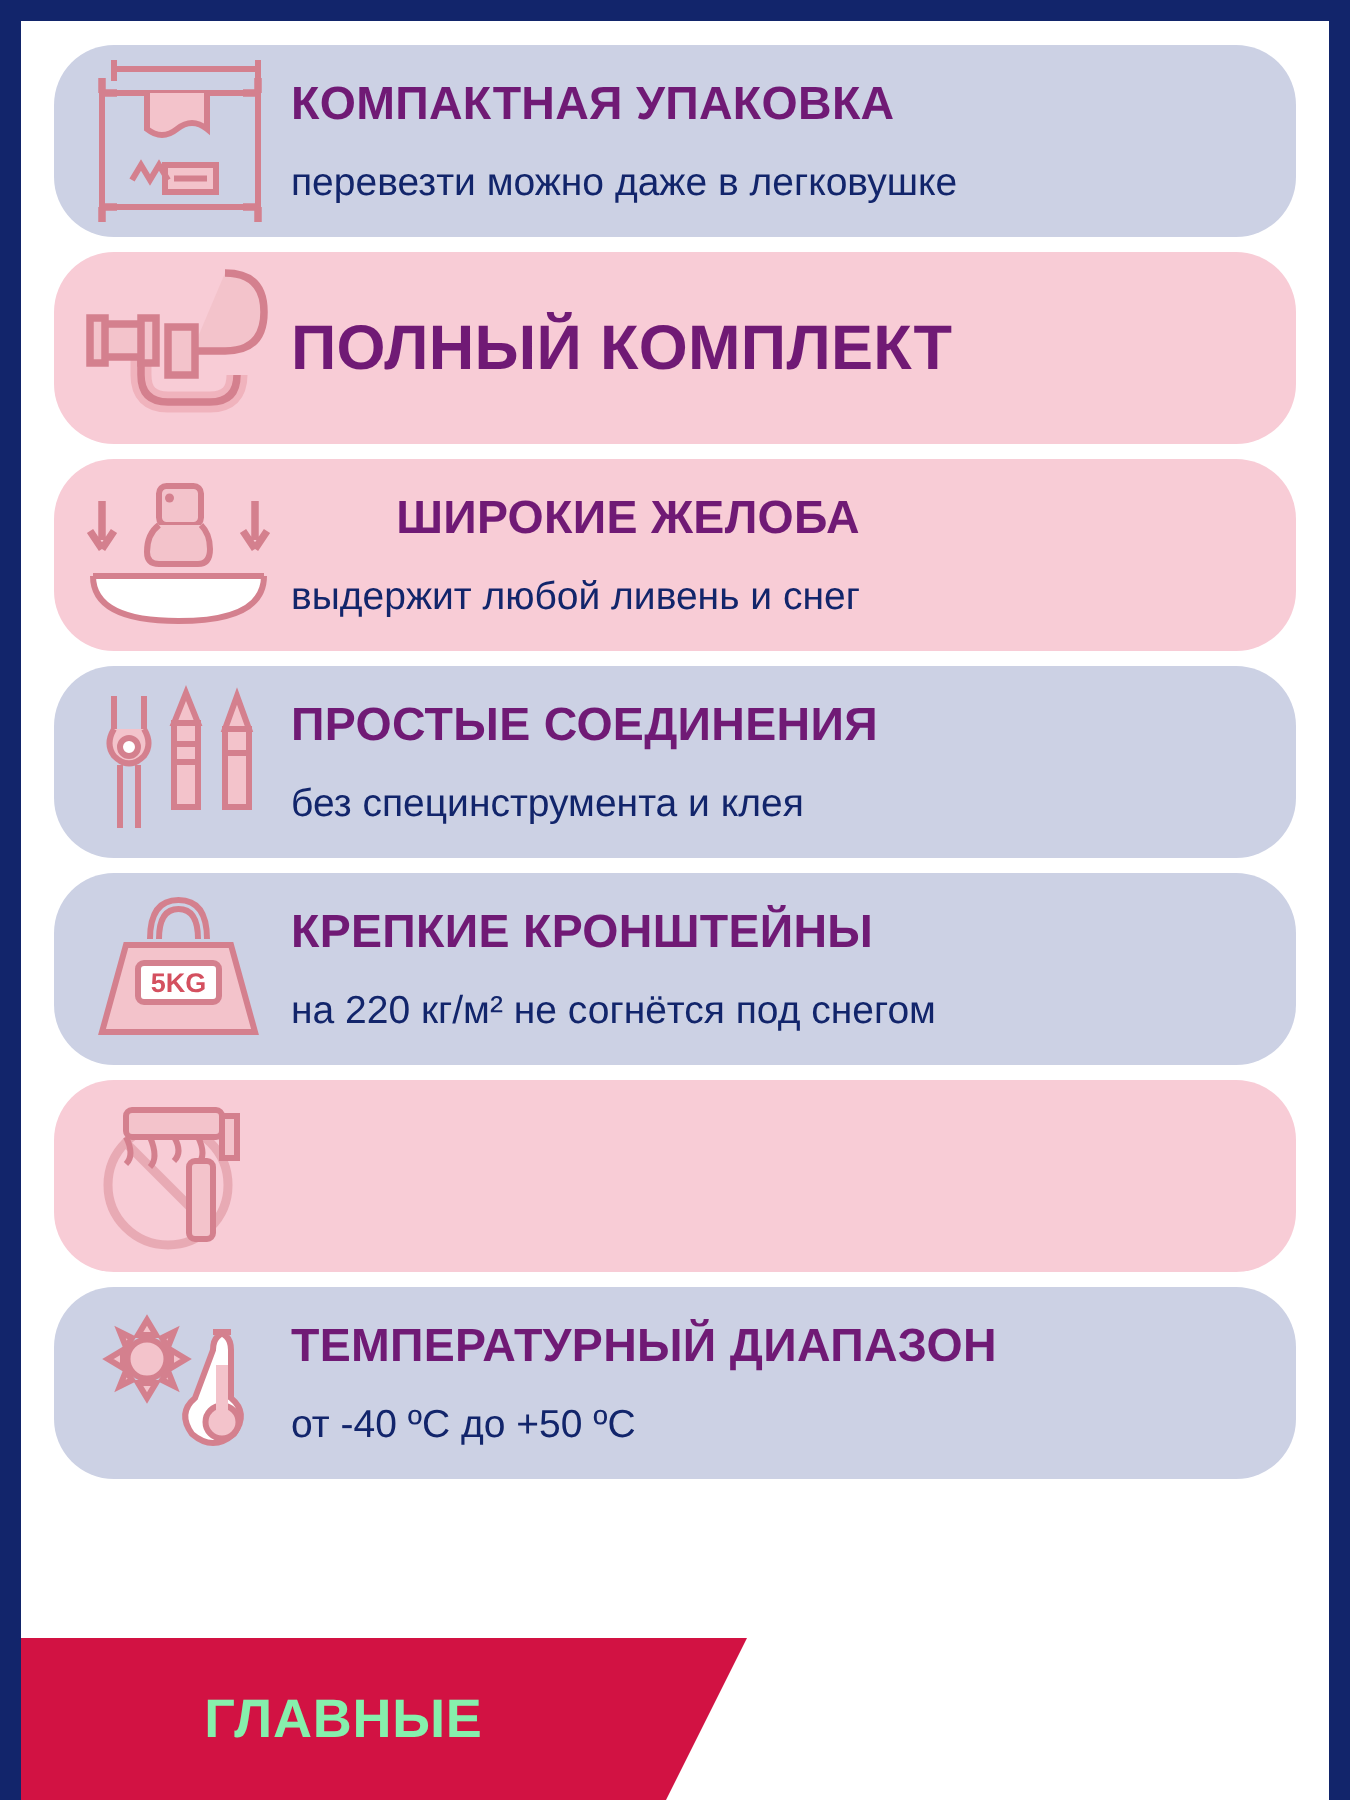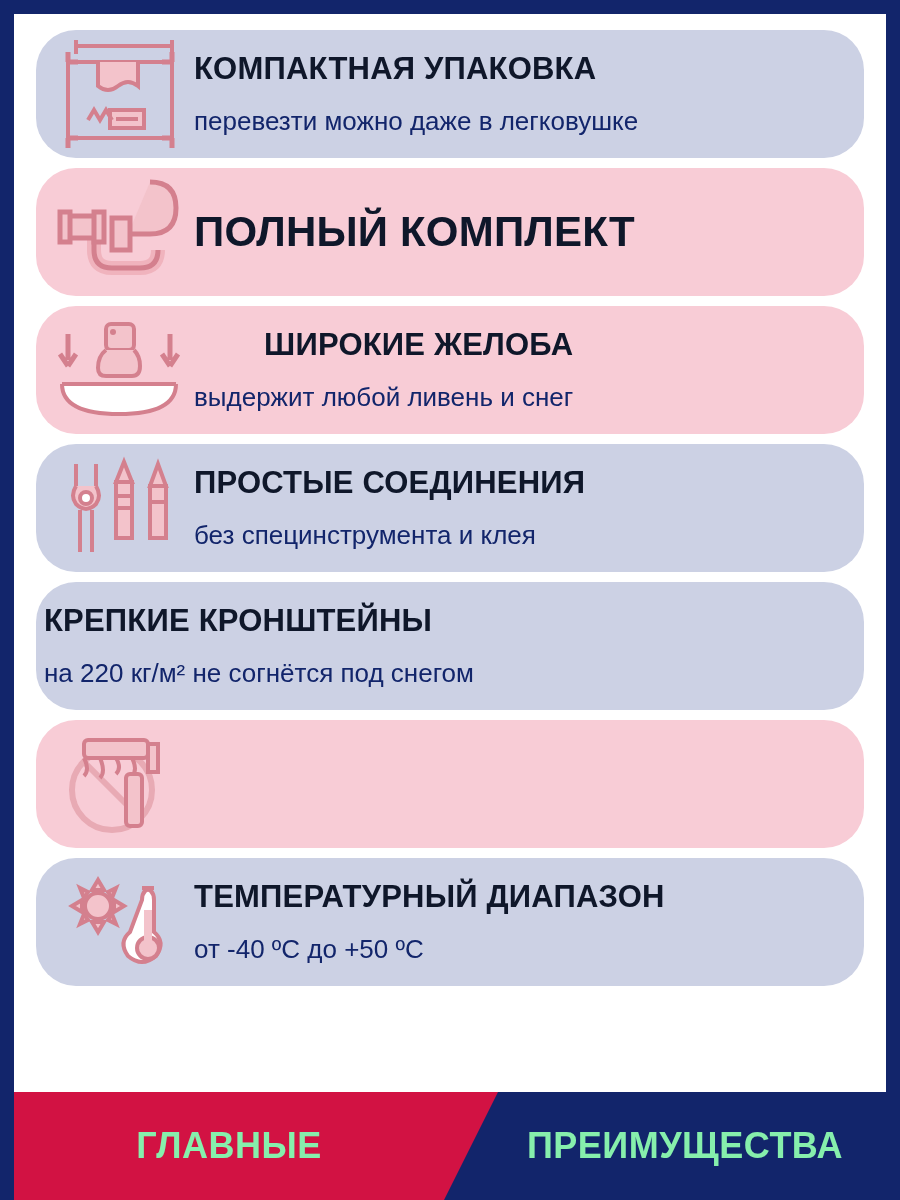--- a/index.html
+++ b/index.html
@@ -53,21 +53,21 @@
     justify-content: center;
   }
   .icon-wrap svg { display: block; }
 
   .texts {
     display: flex;
     flex-direction: column;
     justify-content: center;
   }
   .title {
-    color: #0f172a;
+    color: #701a75;
     font-weight: bold;
     font-size: 31px;
     line-height: 1.06;
     letter-spacing: 0.2px;
     text-transform: uppercase;
   }
   .title.big {
     font-size: 42px;
   }
   .subtitle {
@@ -213,20 +213,31 @@
           </g>
         </svg>
       </div>
       <div class="texts">
         <div class="title">ПРОСТЫЕ СОЕДИНЕНИЯ</div>
         <div class="subtitle">без специнструмента и клея</div>
       </div>
     </div>
 
     <div class="feature blue">
+      <div class="icon-wrap">
+        <svg width="130" height="112" viewBox="0 0 130 112">
+          <g fill="none" stroke="#d4808e" stroke-width="4">
+            <path d="M46 36 q0 -26 19 -26 q19 0 19 26"></path>
+            <path d="M52 36 q0 -20 13 -20 q13 0 13 20"></path>
+            <path d="M30 40 L100 40 L116 98 L14 98 Z" fill="#f3c3cb"></path>
+            <rect x="38" y="52" width="54" height="26" rx="4" fill="#ffffff"></rect>
+            <text x="65" y="71" font-family="Liberation Sans, sans-serif" font-size="18" font-weight="bold" fill="#d4505f" text-anchor="middle" stroke="none">5KG</text>
+          </g>
+        </svg>
+      </div>
       <div class="texts">
         <div class="title">КРЕПКИЕ КРОНШТЕЙНЫ</div>
         <div class="subtitle">на 220 кг/м² не согнётся под снегом</div>
       </div>
     </div>
 
     <div class="feature pink">
       <div class="icon-wrap">
         <svg width="130" height="112" viewBox="0 0 130 112">
           <g fill="none" stroke="#d4808e" stroke-width="4">
@@ -265,18 +276,15 @@
         <div class="subtitle">от -40 ºC до +50 ºC</div>
       </div>
     </div>
 
   </div>
 
   <div class="banner">
     <div class="banner-left">
       <span class="banner-text">ГЛАВНЫЕ</span>
     </div>
-    <div class="banner-right">
-      <span class="banner-text">ПРЕИМУЩЕСТВА</span>
-    </div>
   </div>
 
 </div>
 
 </body></html>

